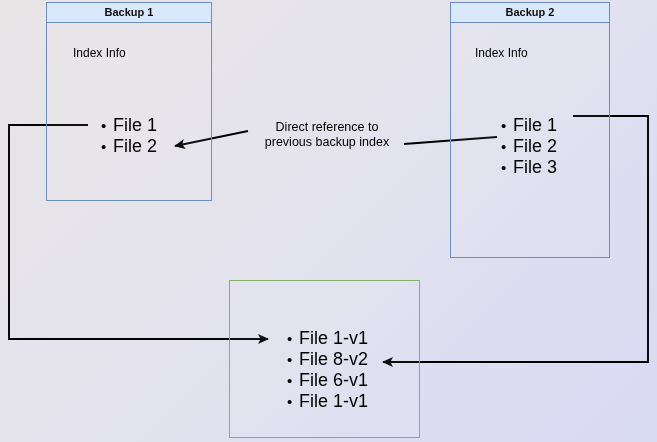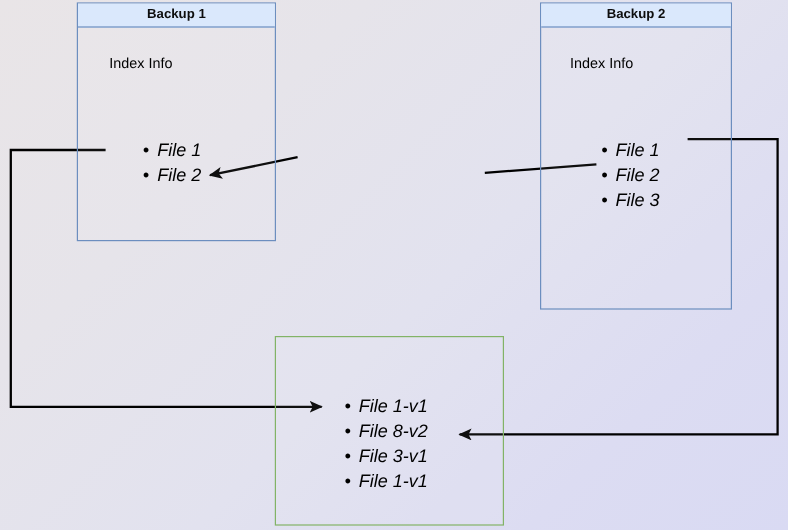--- a/index.html
+++ b/index.html
@@ -61,35 +61,34 @@
     white-space: nowrap;
   }
   ul.filelist {
     position: absolute;
     margin: 0;
     padding: 0 0 0 14px;
     list-style: none;
   }
   ul.filelist li {
     position: relative;
-    font-size: 15px;
+    font-size: 18px;
     line-height: 21px;
     color: #000;
     white-space: nowrap;
-    font-style: italic;
   }
   ul.filelist li::before {
     content: "\2022";
     position: absolute;
     left: -12px;
     top: 0;
     font-size: 15px;
     line-height: 21px;
   }
-  #backup1 { left: 64px; top: 2px; width: 166px; height: 199px; }
+  #backup1 { left: 46px; top: 2px; width: 166px; height: 199px; }
   #backup2 { left: 450px; top: 2px; width: 160px; height: 256px; }
   #dedup   { left: 229px; top: 280px; width: 191px; height: 158px; }
   #backup1 .idx-title { left: 26px; top: 23px; }
   #backup2 .idx-title { left: 24px; top: 23px; }
   #backup1 ul.filelist { left: 52px; top: 92px; }
   #backup2 ul.filelist { left: 48px; top: 92px; }
   #dedup   ul.filelist { left: 55px; top: 47px; }
   .edge-label {
     position: absolute;
     font-size: 12.5px;
@@ -151,20 +150,22 @@
         <li>File 3</li>
       </ul>
     </div>
   </div>
 
   <div class="box green" id="dedup">
     <div class="body">
       <ul class="filelist">
         <li>File 1-v1</li>
         <li>File 8-v2</li>
-        <li>File 3-v1</li>
+        <li>File 6-v1</li>
         <li>File 1-v1</li>
       </ul>
     </div>
   </div>
 
+  <div class="edge-label" id="label-direct-ref">Direct reference to
+previous backup index</div>
 
 </div>
 
 </body></html>

